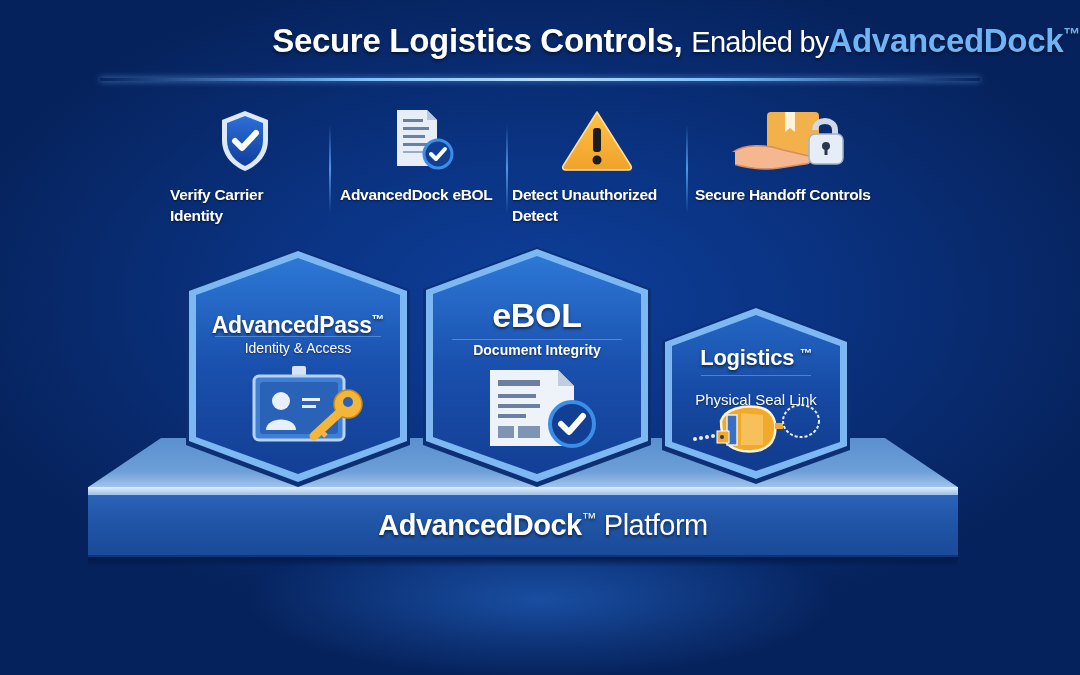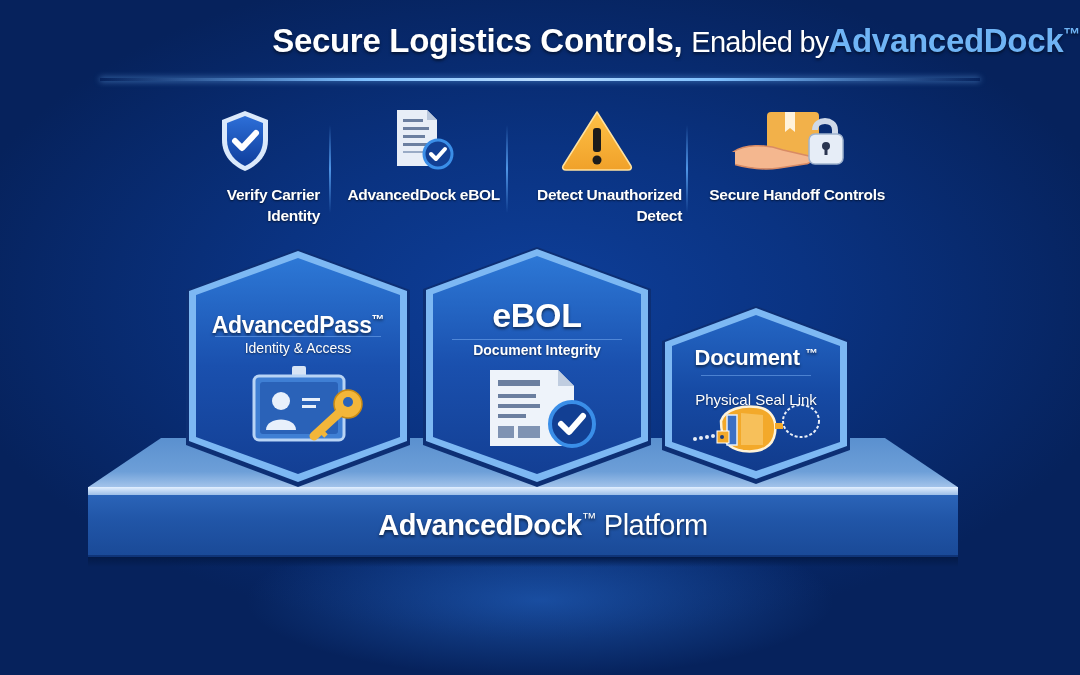--- a/index.html
+++ b/index.html
@@ -24,21 +24,21 @@
   .title-glow {
     position:absolute; left:100px; top:78px; width:880px; height:3px;
     background:linear-gradient(90deg, rgba(90,160,240,0), #7ec0ff 30%, #b8dcff 50%, #7ec0ff 70%, rgba(90,160,240,0));
     box-shadow:0 0 6px rgba(120,190,255,0.7);
   }
 
   
   .feature { position:absolute; top:108px; text-align:center; }
   .feature .icon { position:absolute; left:50%; transform:translateX(-50%); top:0; width:70px; height:66px; }
   .feature .label {
-    position:absolute; left:0; top:76px; width:100%; text-align:right;
+    position:absolute; left:0; top:76px; width:100%; text-align:left;
     font-size:15.5px; font-weight:bold; line-height:21px;
     text-shadow:0 1px 2px rgba(0,0,0,0.6); letter-spacing:-0.3px;
   }
   .divider {
     position:absolute; top:125px; width:2px; height:88px;
     background:linear-gradient(180deg, rgba(90,160,240,0), #4f95e6 50%, rgba(90,160,240,0));
   }
 
   
   .platform-top {
@@ -244,21 +244,21 @@
       <linearGradient id="hg3" x1="0" y1="0" x2="0" y2="1">
           <stop offset="0" stop-color="#2466c4"></stop>
           <stop offset="0.5" stop-color="#164aa4"></stop>
           <stop offset="1" stop-color="#113b8c"></stop>
         </linearGradient>
     </defs>
     <polygon points="95,1 189,36 189,145 95,179 1,145 1,36" fill="#0d2f74"></polygon>
     <polygon points="95,3 186,37 186,141 95,174 4,141 4,37" fill="#7db8f3"></polygon>
     <polygon points="95,10 179,41 179,137 95,166 11,137 11,41" fill="url(#hg3)"></polygon>
   </svg>
-  <div class="hex-title" style="top:40px;font-size:22px;"><span>Document</span> <span class="tm-s">™</span></div>
+  <div class="hex-title" style="top:40px;font-size:22px;"><span>Logistics</span> <span class="tm-s">™</span></div>
   <div class="hex-rule" style="top:70px;left:40px;width:110px;"></div>
   <div class="hex-sub" style="top:86px;font-size:15px;">Physical Seal Link</div>
   <svg class="hex-icon" style="left:30px;top:96px;" width="130" height="56" viewBox="0 0 130 56">
     <circle cx="4" cy="38" r="2" fill="#e8eef7"></circle>
       <circle cx="10" cy="37" r="2" fill="#e8eef7"></circle>
       <circle cx="16" cy="36" r="2" fill="#e8eef7"></circle>
       <circle cx="22" cy="35" r="2" fill="#e8eef7"></circle>
     <path d="M30 20 C34 8 52 4 66 6 C80 8 86 18 84 32 C82 46 70 52 52 50 C38 48 30 40 30 20 Z" fill="#f3a92a" stroke="#fff3d8" stroke-width="2.5"></path>
     <path d="M50 12 L50 44 L72 44 L72 14" fill="#f7c05a"></path>
     <rect x="36" y="14" width="10" height="30" fill="#3a6fc4" stroke="#e6eef9" stroke-width="1.5"></rect>

